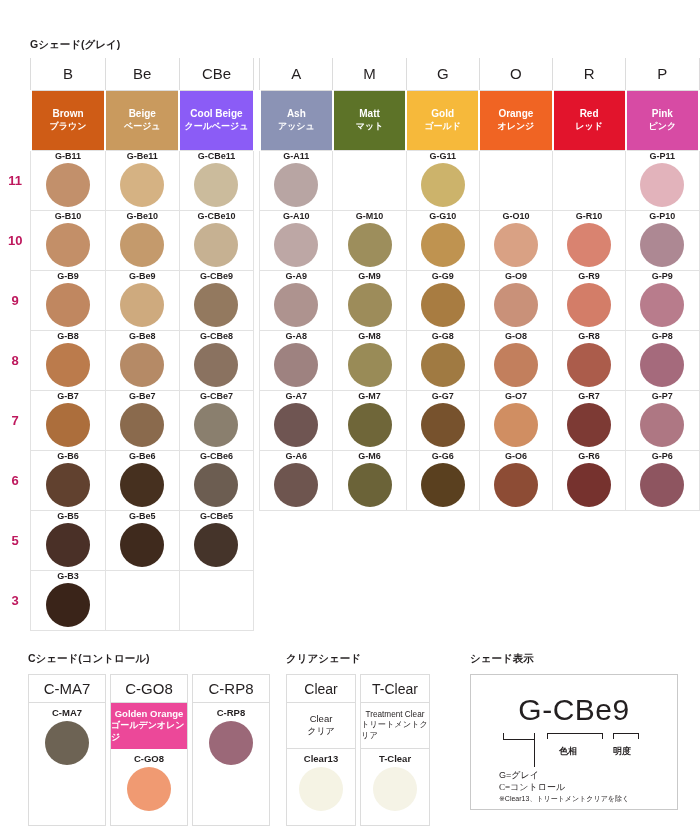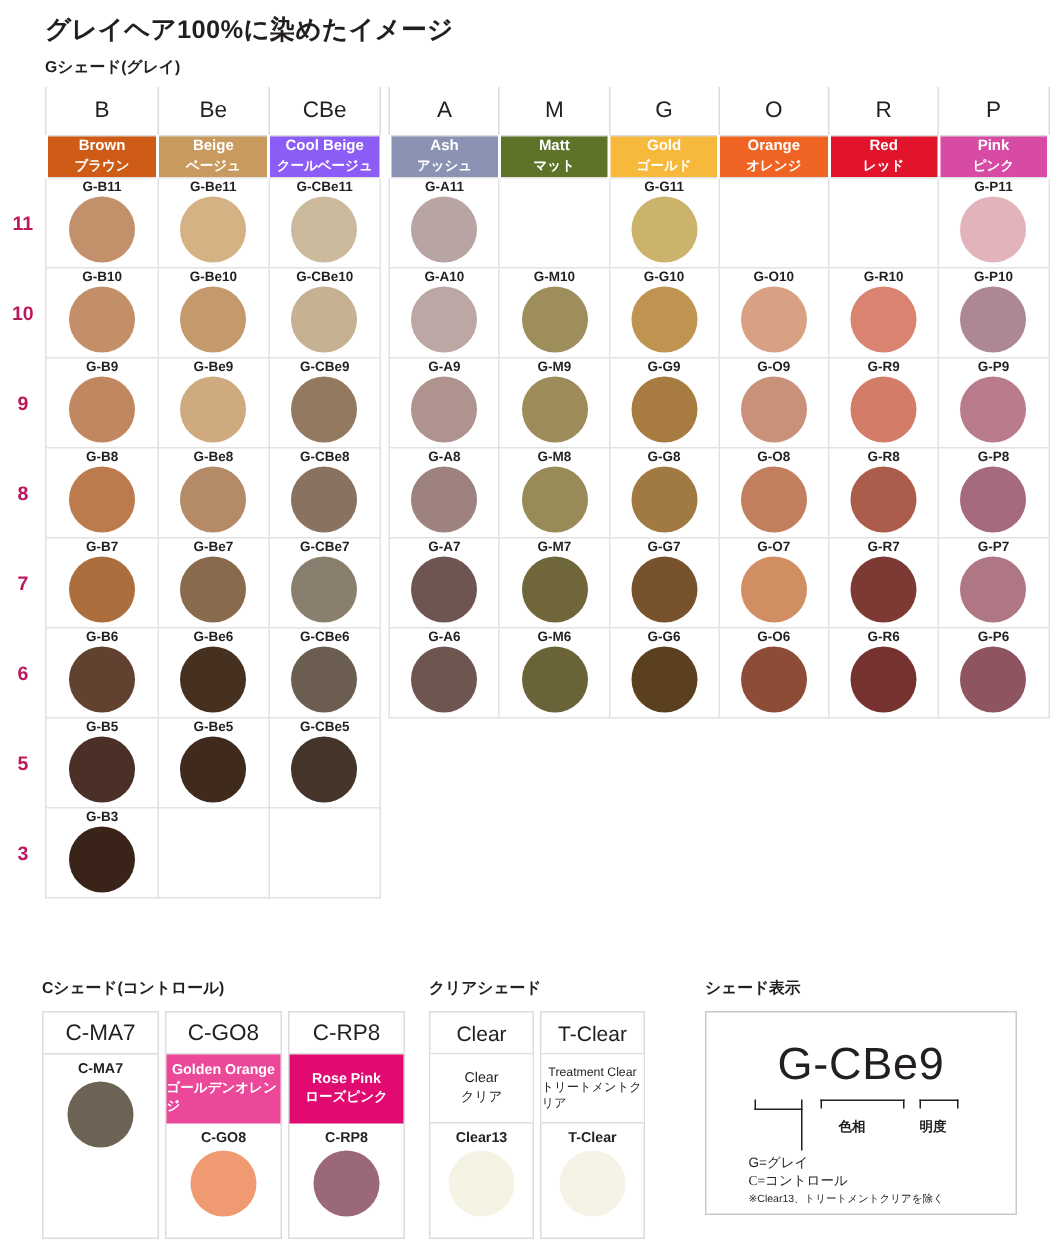--- a/index.html
+++ b/index.html
@@ -41,21 +41,21 @@
     font-size: 15px; font-weight: normal;
     color: #231f20;
     border-left: 1px solid #dcdcdc;
     border-right: 1px solid #dcdcdc;
     border-bottom: 1px solid #dcdcdc;
     vertical-align: middle;
   }
 
   
   .hdr-band {
-    height: 28px;
+    height: 60px;
     text-align: center;
     vertical-align: middle;
     color: #ffffff;
     line-height: 1.25;
     border-left: 2px solid #fff;
     border-right: 2px solid #fff;
   }
   .hdr-band .en { display:block; font-size: 10px; font-weight: bold; }
   .hdr-band .jp { display:block; font-size: 9px; font-weight: bold; }
 
@@ -143,21 +143,20 @@
   .brace { position: absolute; background: #231f20; }
   .n-lab { position: absolute; font-size: 9px; font-weight: bold; color: #231f20; }
   .n-line { position: absolute; font-size: 9px; color: #231f20; line-height: 12px; white-space: nowrap; }
   .n-note { position: absolute; font-size: 7px; color: #231f20; white-space: nowrap; }
 </style>
 </head>
 <body>
 
 <div id="root">
 
-  <div class="page-title">グレイヘア100%に染めたイメージ</div>
   <div class="sec-label" id="g-shade-label">Gシェード(グレイ)</div>
 
   <table id="main-table">
     <colgroup id="main-colgroup">
         <col class="lvl-col">
         <col style="width:72px">
         <col style="width:72px">
         <col style="width:72px">
         <col class="gap-col">
         <col style="width:71px">
@@ -514,24 +513,20 @@
             <span class="en">Golden Orange</span>
             <span class="jp">ゴールデンオレンジ</span>
           </div>
           <div class="card-code">C-GO8</div>
           <div class="card-swatch-area">
             <div class="card-dot" style="background:#f09a72"></div>
           </div>
         </div>
         <div class="card">
           <div class="card-title">C-RP8</div>
-          <div class="card-band" style="background:#e00a71">
-            <span class="en">Rose Pink</span>
-            <span class="jp">ローズピンク</span>
-          </div>
           <div class="card-code">C-RP8</div>
           <div class="card-swatch-area">
             <div class="card-dot" style="background:#9b6878"></div>
           </div>
         </div>
       </div>
     <div class="card-row" id="clear-cards">
         <div class="card clear">
           <div class="card-title clear-t">Clear</div>
           <div class="card-band plain">

